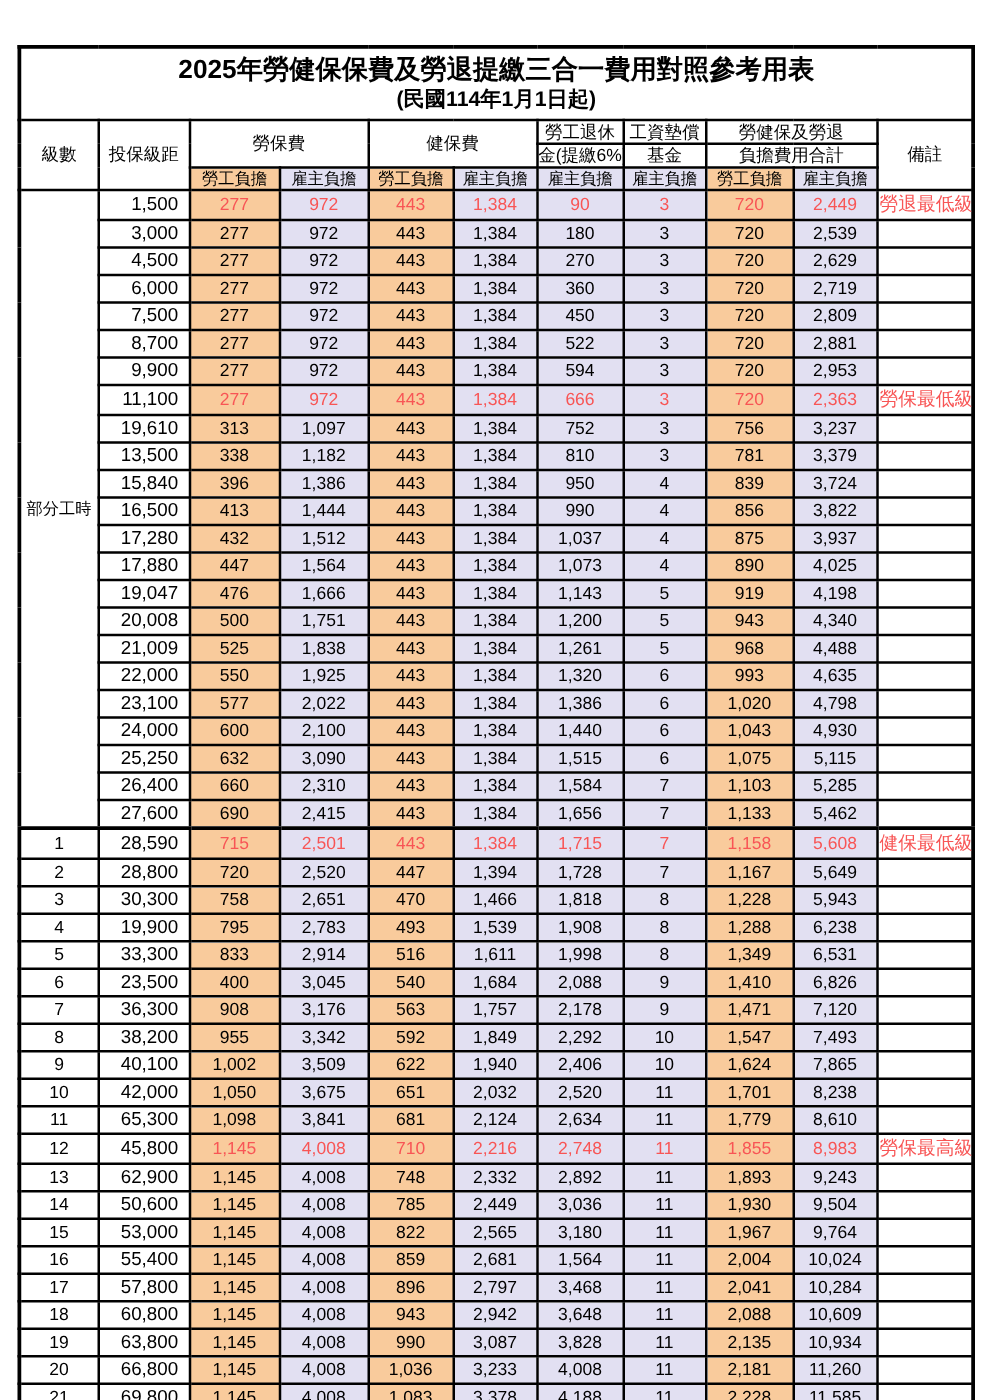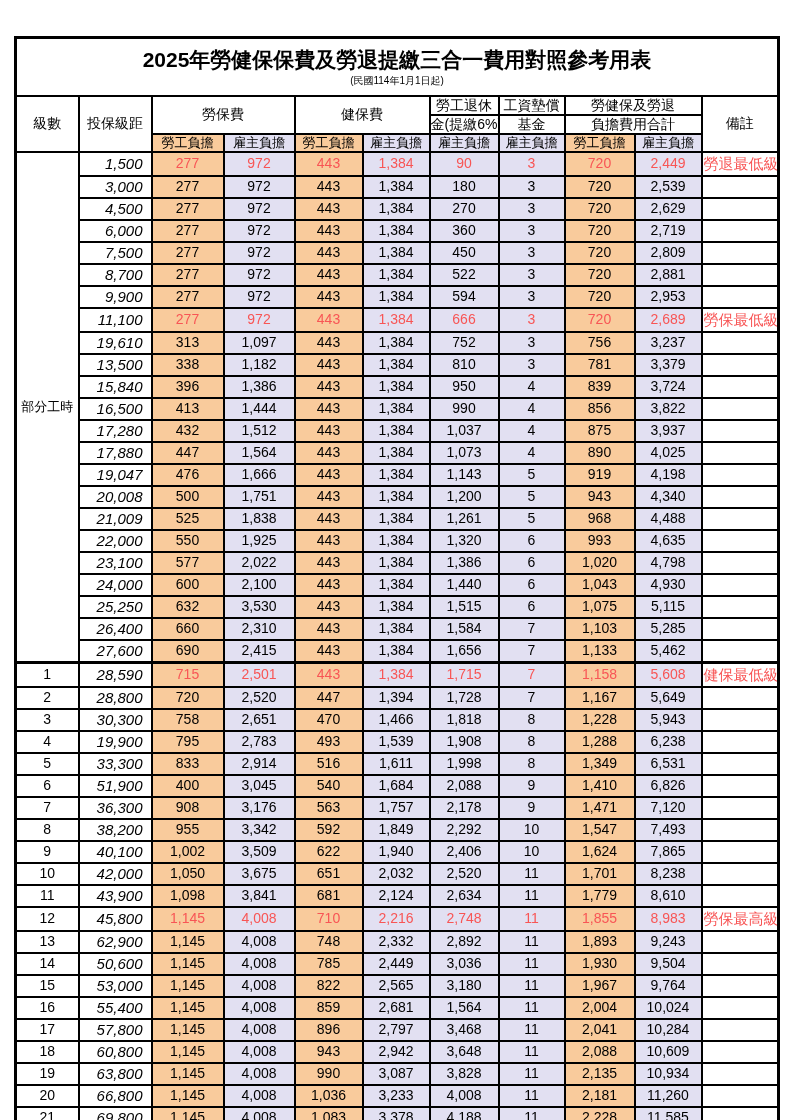--- a/index.html
+++ b/index.html
@@ -4,30 +4,30 @@
 <style>
   html,body{margin:0;padding:0;background:#ffffff;width:791px;height:1120px;overflow:hidden;
     font-family:"Liberation Sans","DejaVu Sans",sans-serif;color:#000;}
   .page{padding:36px 14px 0 14px;}
   table{border-collapse:collapse;width:763px;table-layout:fixed;border:3px solid #000;}
   td{border:2px solid #000;text-align:center;vertical-align:middle;padding:0;
      font-size:14px;line-height:1.2;white-space:nowrap;overflow:hidden;}
   
   td.title-cell{height:50px;padding:3px 0;}
   .t1{font-size:21px;font-weight:bold;}
-  .t2{font-size:10px;font-weight:normal;margin-top:2px;}
+  .t2{font-size:17px;font-weight:bold;margin-top:2px;}
   
   tr.h1 td,tr.h2 td{height:15px;font-size:14px;}
   tr.h3 td{height:16px;font-size:13px;}
   
   tbody td{height:20px;}
   tr.red-row td{height:22px;}
   .emp{background:#F9CB9C;}
   .er{background:#E2E0F2;}
-  .bracket{text-align:right;padding-right:8px;font-size:15px;font-style:italic;}
+  .bracket{text-align:right;padding-right:8px;font-size:15px;}
   .level{font-size:14px;}
   .level.part{font-size:13px;margin-top:16px;}
   .remark{font-size:15px;color:#F85555;padding:0 1px;}
   tr.red-row td.val{color:#F85555;}
   tr.section-start td{border-top:3px solid #000;}
 </style>
 </head>
 <body>
 
 <div class="page">
@@ -166,21 +166,21 @@
         </tr>
         <tr class="red-row">
           <td class="bracket">11,100</td>
           <td class="val emp">277</td>
           <td class="val er">972</td>
           <td class="val emp">443</td>
           <td class="val er">1,384</td>
           <td class="val er">666</td>
           <td class="val er">3</td>
           <td class="val emp">720</td>
-          <td class="val er">2,689</td>
+          <td class="val er">2,363</td>
           <td class="remark">勞保最低級距</td>
         </tr>
         <tr>
           <td class="bracket">19,610</td>
           <td class="val emp">313</td>
           <td class="val er">1,097</td>
           <td class="val emp">443</td>
           <td class="val er">1,384</td>
           <td class="val er">752</td>
           <td class="val er">3</td>
@@ -316,21 +316,21 @@
           <td class="val er">1,384</td>
           <td class="val er">1,440</td>
           <td class="val er">6</td>
           <td class="val emp">1,043</td>
           <td class="val er">4,930</td>
           <td class="remark"></td>
         </tr>
         <tr>
           <td class="bracket">25,250</td>
           <td class="val emp">632</td>
-          <td class="val er">3,530</td>
+          <td class="val er">3,090</td>
           <td class="val emp">443</td>
           <td class="val er">1,384</td>
           <td class="val er">1,515</td>
           <td class="val er">6</td>
           <td class="val emp">1,075</td>
           <td class="val er">5,115</td>
           <td class="remark"></td>
         </tr>
         <tr>
           <td class="bracket">26,400</td>
@@ -416,21 +416,21 @@
           <td class="val emp">516</td>
           <td class="val er">1,611</td>
           <td class="val er">1,998</td>
           <td class="val er">8</td>
           <td class="val emp">1,349</td>
           <td class="val er">6,531</td>
           <td class="remark"></td>
         </tr>
         <tr>
           <td class="level">6</td>
-          <td class="bracket">51,900</td>
+          <td class="bracket">23,500</td>
           <td class="val emp">400</td>
           <td class="val er">3,045</td>
           <td class="val emp">540</td>
           <td class="val er">1,684</td>
           <td class="val er">2,088</td>
           <td class="val er">9</td>
           <td class="val emp">1,410</td>
           <td class="val er">6,826</td>
           <td class="remark"></td>
         </tr>
@@ -481,21 +481,21 @@
           <td class="val emp">651</td>
           <td class="val er">2,032</td>
           <td class="val er">2,520</td>
           <td class="val er">11</td>
           <td class="val emp">1,701</td>
           <td class="val er">8,238</td>
           <td class="remark"></td>
         </tr>
         <tr>
           <td class="level">11</td>
-          <td class="bracket">43,900</td>
+          <td class="bracket">65,300</td>
           <td class="val emp">1,098</td>
           <td class="val er">3,841</td>
           <td class="val emp">681</td>
           <td class="val er">2,124</td>
           <td class="val er">2,634</td>
           <td class="val er">11</td>
           <td class="val emp">1,779</td>
           <td class="val er">8,610</td>
           <td class="remark"></td>
         </tr>

